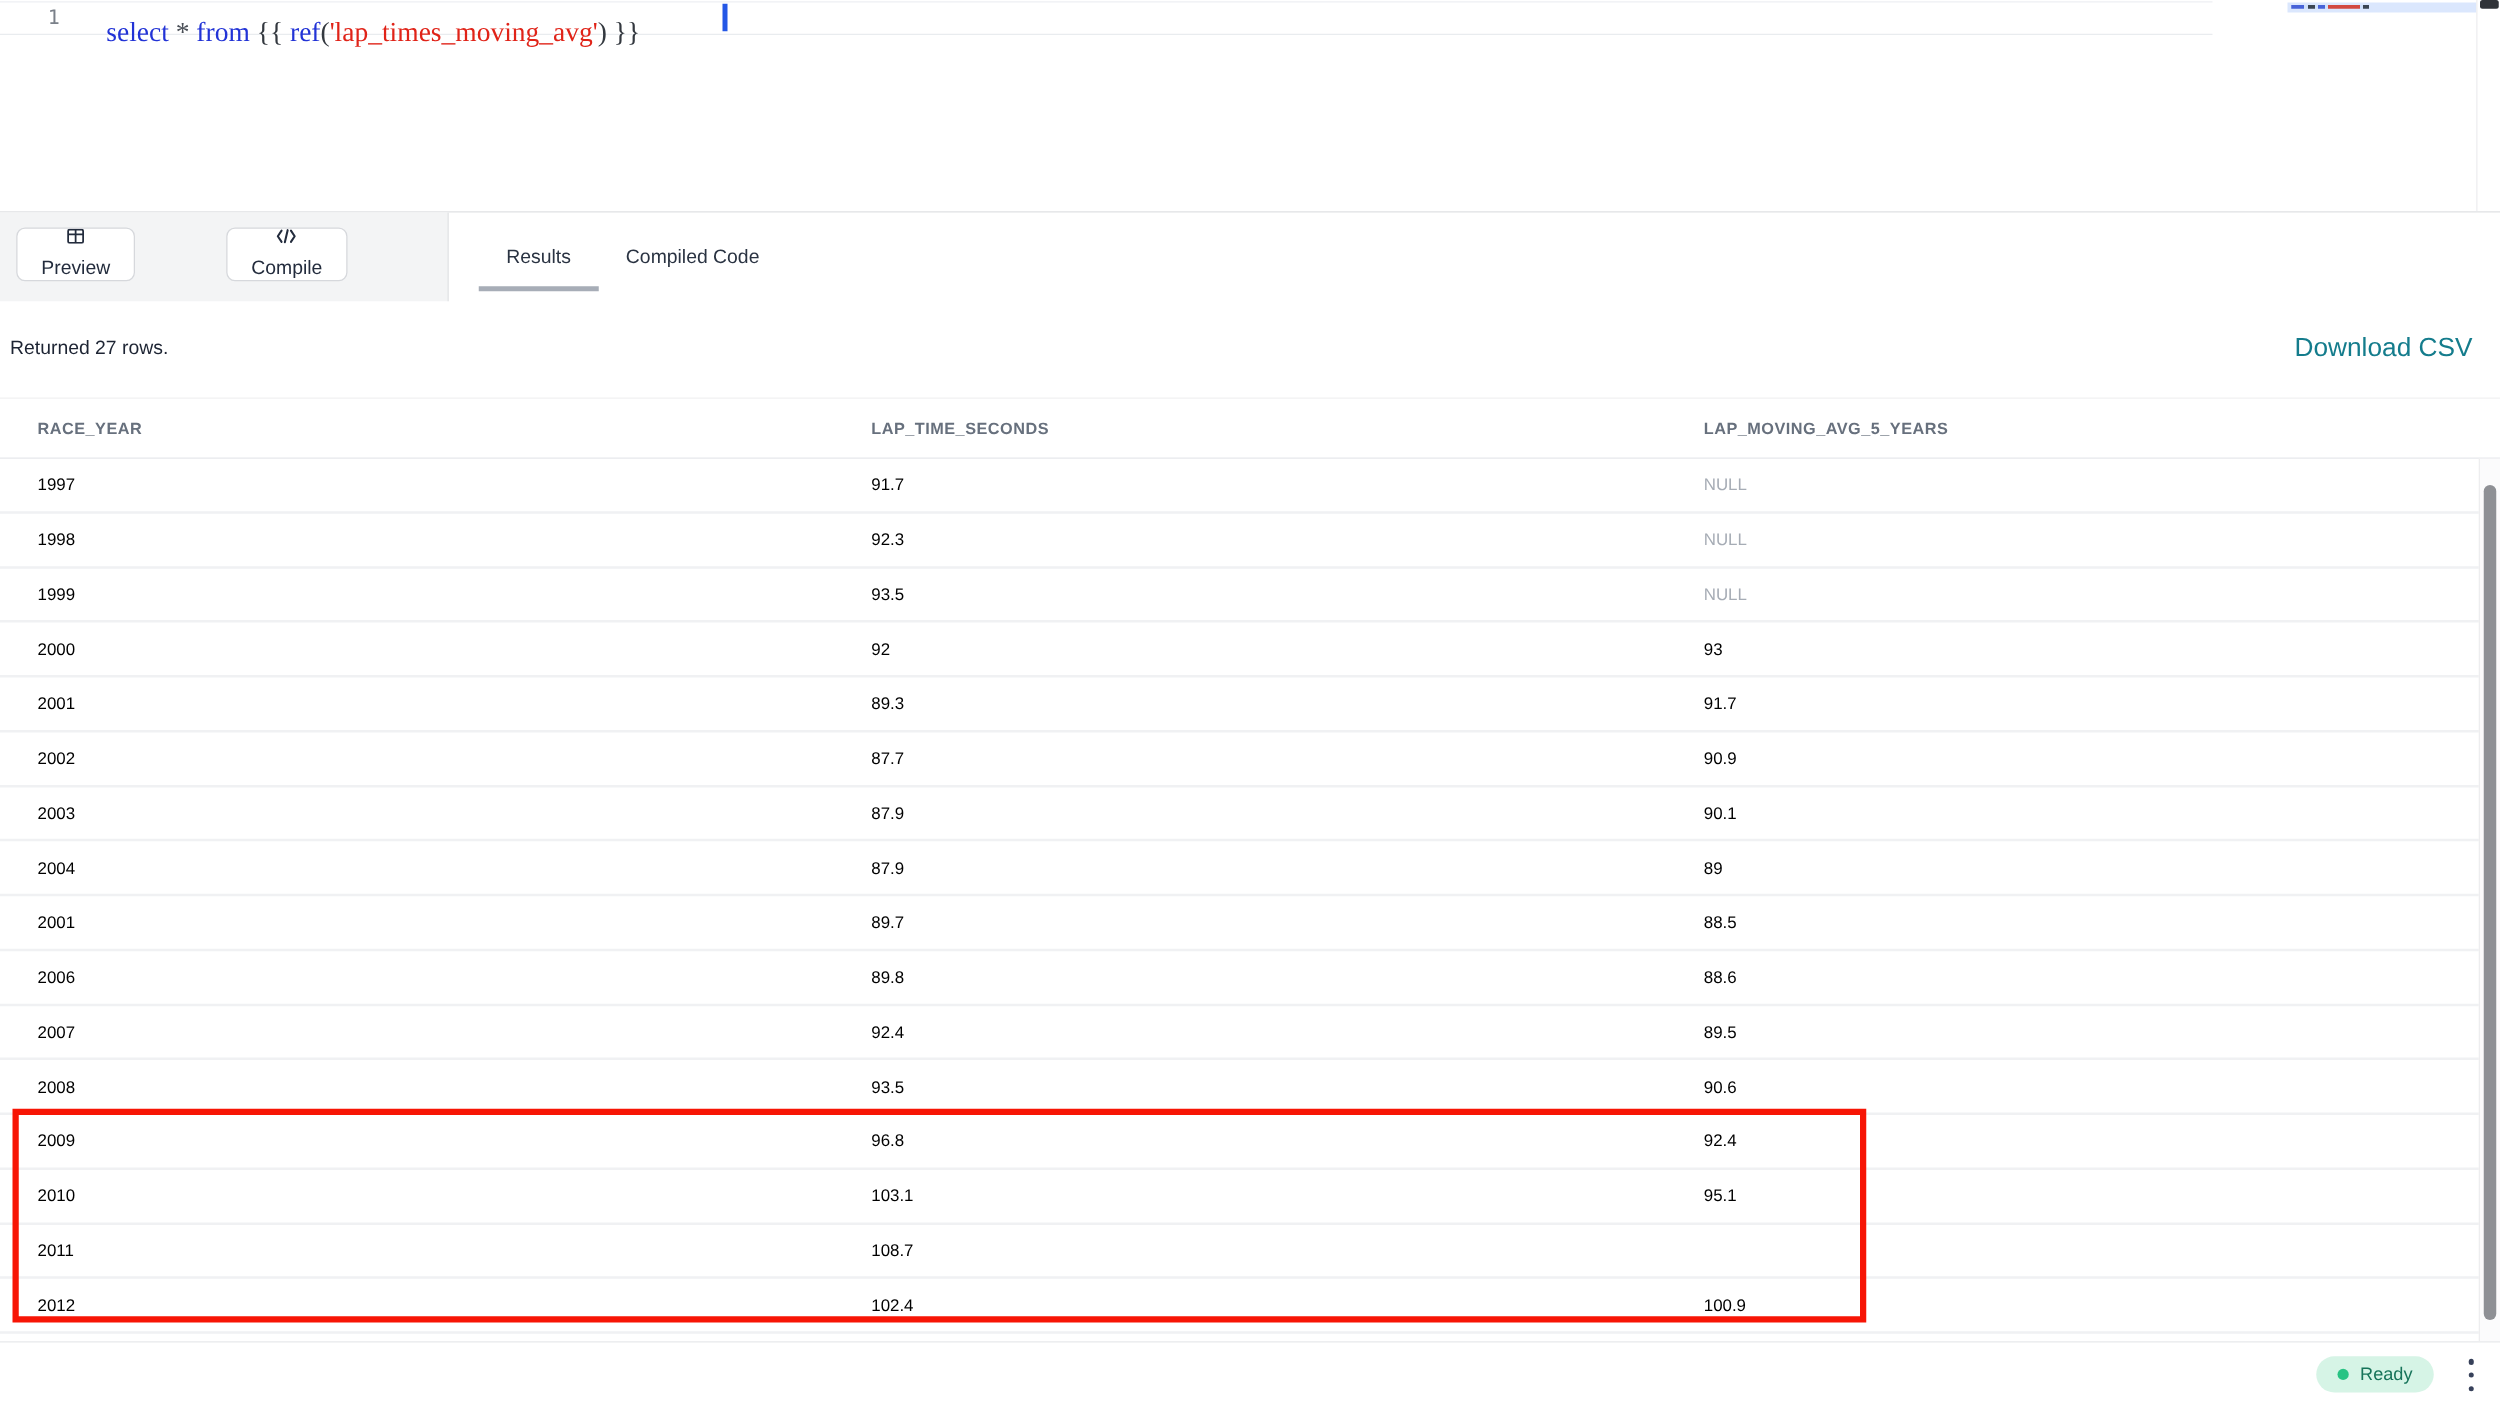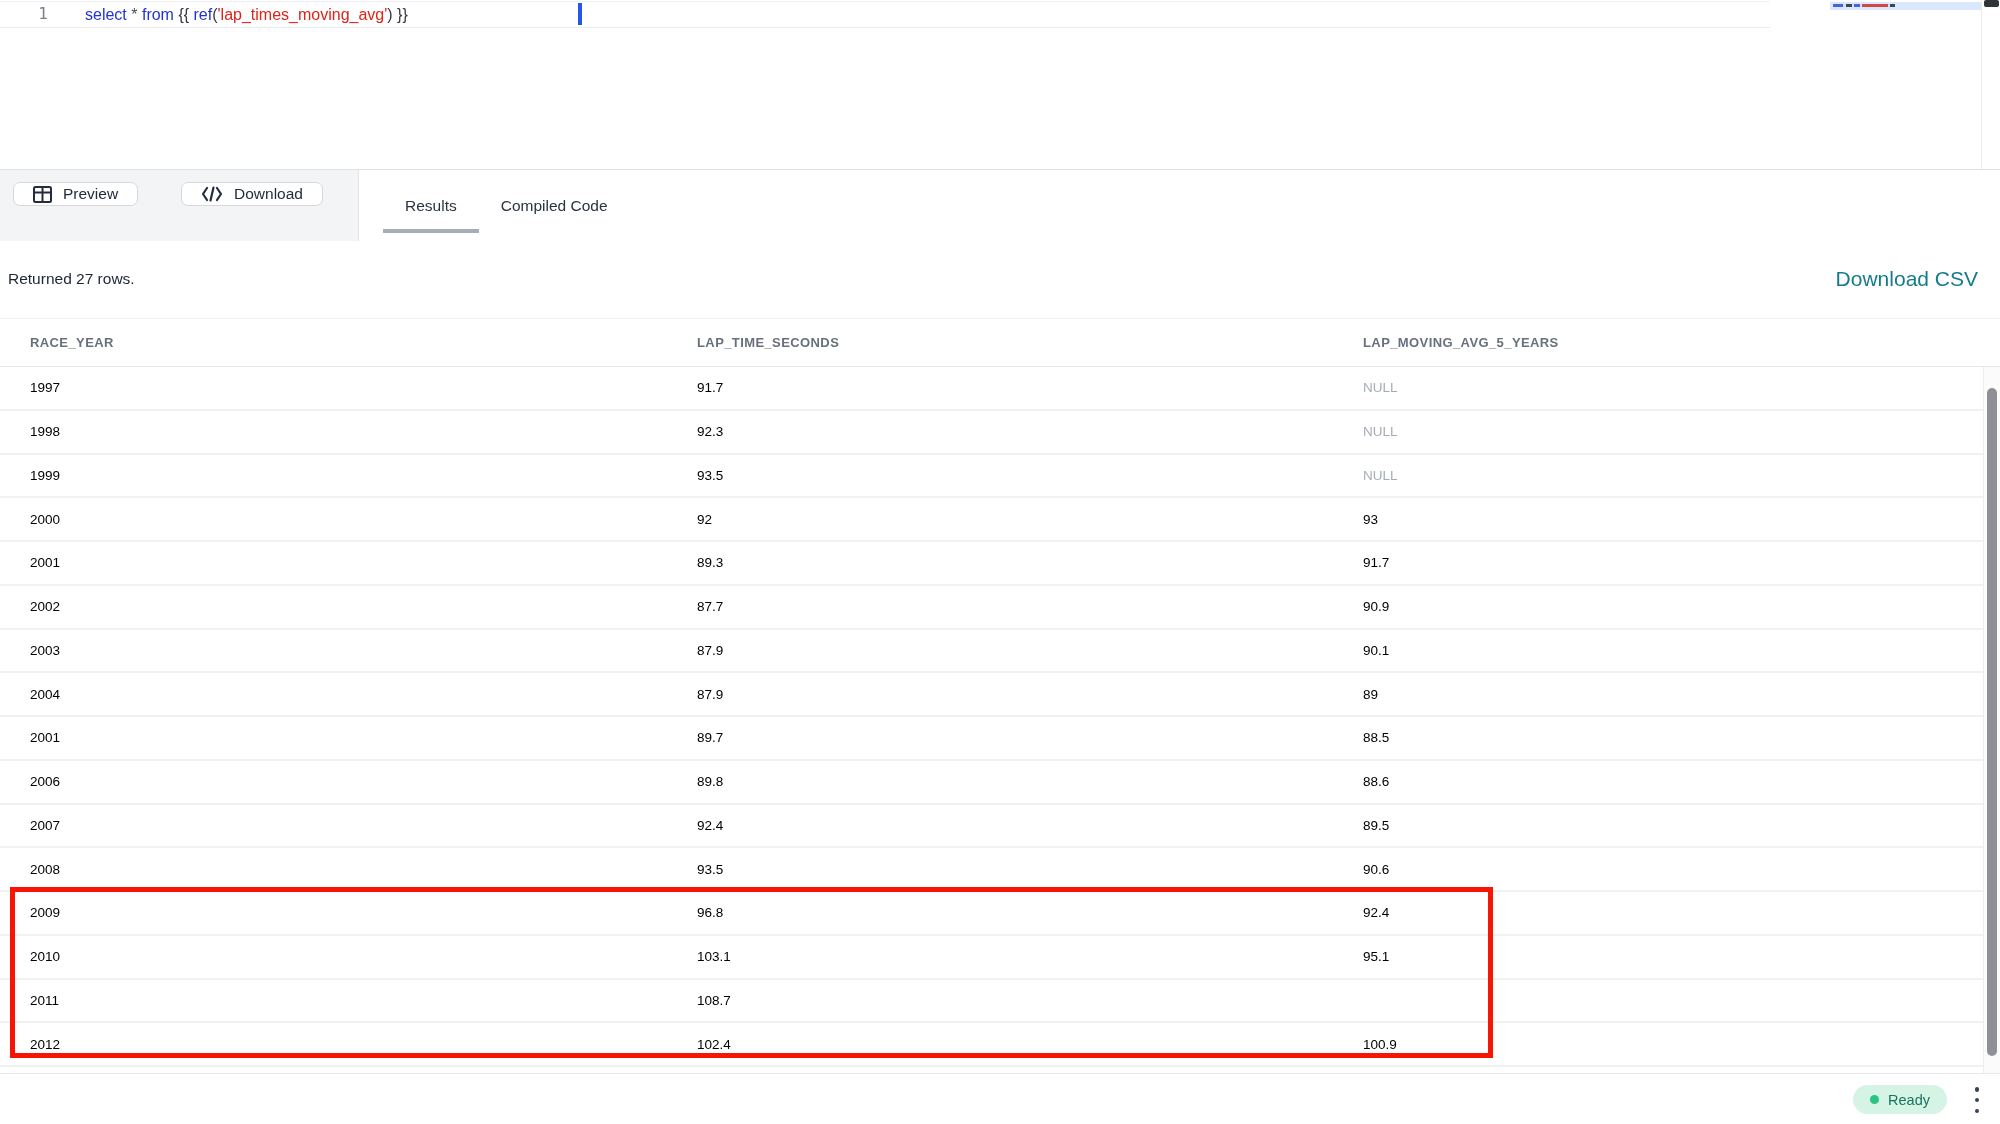--- a/index.html
+++ b/index.html
@@ -5,44 +5,44 @@
   * { margin:0; padding:0; box-sizing:border-box; }
   html,body { width:2000px; height:1124px; background:#fff; overflow:hidden;
               font-family:"Liberation Sans", sans-serif; }
 
   
   #editor { position:absolute; left:0; top:0; width:2000px; height:169px; background:#fff; }
   .active-line { position:absolute; left:0; top:1px; width:1770px; height:27px;
                  border-top:1px solid #eef0f3; border-bottom:1px solid #e9ecef; }
   .gutter-num { position:absolute; left:28px; top:4px; width:30px; text-align:center;
                 font-family:"DejaVu Sans Mono", monospace; font-size:16px; color:#7a8089; }
-  .code { position:absolute; left:85px; top:4px; font-family:Liberation Sans, sans-serif;
-          font-size:16px; line-height:21px; white-space:pre; color:#24292f; }
+  .code { position:absolute; left:85px; top:15px; font-family:Liberation Serif, serif;
+          font-size:22px; line-height:21px; white-space:pre; color:#24292f; }
   .tok-keyword { color:#2233d6; }
   .tok-string  { color:#e02318; }
   .tok-plain   { color:#33383f; }
   .tok-operator{ color:#4a4f57; }
   .cursor { position:absolute; left:578px; top:3px; width:4px; height:22px; background:#2457e6; }
   .minimap { position:absolute; left:1830px; top:2px; width:151px; height:8px; background:#dbe7fd; }
   .minimap-marks { position:absolute; left:3px; top:2px; width:110px; height:3px;
     background:linear-gradient(90deg,#4863d8 0 10px,#cfe0fb 10px 13px,#3c4653 13px 19px,
       #cfe0fb 19px 21px,#4863d8 21px 27px,#cfe0fb 27px 29px,#d2483f 29px 55px,
       #cfe0fb 55px 57px,#3c4653 57px 62px,rgba(0,0,0,0) 62px); }
   .editor-divider { position:absolute; left:1981px; top:0; width:1px; height:169px; background:#ededef; }
   .editor-scroll-thumb { position:absolute; left:1984px; top:0; width:15px; height:7px;
                          background:#303338; border-radius:2px; }
 
   
   #toolbar { position:absolute; left:0; top:169px; width:2000px; height:71px;
              border-top:1px solid #dfe1e4; background:#fff; }
   .toolbar-left { position:absolute; left:0; top:0; width:359px; height:71px;
                   background:#f3f4f5; border-right:1px solid #e2e3e6; }
-  .btn { position:absolute; top:12px; height:24px; background:#fff; border:1px solid #d6d8dc;
+  .btn { position:absolute; top:12px; height:43px; background:#fff; border:1px solid #d6d8dc;
          border-radius:7px; display:flex; align-items:center; gap:11px; padding:0 19px;
-         font-size:15.5px; color:#232c3d; cursor:pointer; }
+         font-size:15.5px; color:#232c3d; cursor:pointer;flex-direction:column; }
   .btn svg { display:block; }
   #btn-preview { left:13px; }
   #btn-compile { left:181px; }
   .tabs { position:absolute; left:383px; top:0; height:71px; display:flex; }
   .tab { position:relative; height:100%; display:flex; align-items:center;
          padding:0 22px; font-size:15.5px; color:#2a3342; cursor:pointer; }
   .tab.active::after { content:""; position:absolute; left:0; right:0; bottom:8px;
                        height:4px; background:#a7adb7; }
 
   
@@ -107,21 +107,21 @@
         <line x1="9.5" y1="1" x2="9.5" y2="16" stroke="#232c3d" stroke-width="2"></line>
       </svg>
       <span>Preview</span>
     </div>
     <div class="btn" id="btn-compile">
       <svg width="22" height="16" viewBox="0 0 22 16">
         <polyline points="6,2 2,8 6,14" fill="none" stroke="#232c3d" stroke-width="2.2" stroke-linecap="round" stroke-linejoin="round"></polyline>
         <polyline points="16,2 20,8 16,14" fill="none" stroke="#232c3d" stroke-width="2.2" stroke-linecap="round" stroke-linejoin="round"></polyline>
         <line x1="12.5" y1="1.5" x2="9.5" y2="14.5" stroke="#232c3d" stroke-width="2.2" stroke-linecap="round"></line>
       </svg>
-      <span>Download</span>
+      <span>Compile</span>
     </div>
   </div>
   <div class="tabs">
       <div class="tab active">Results</div>
       <div class="tab">Compiled Code</div>
     </div>
 </div>
 
 <div id="results-meta">
   <span class="summary">Returned 27 rows.</span>

